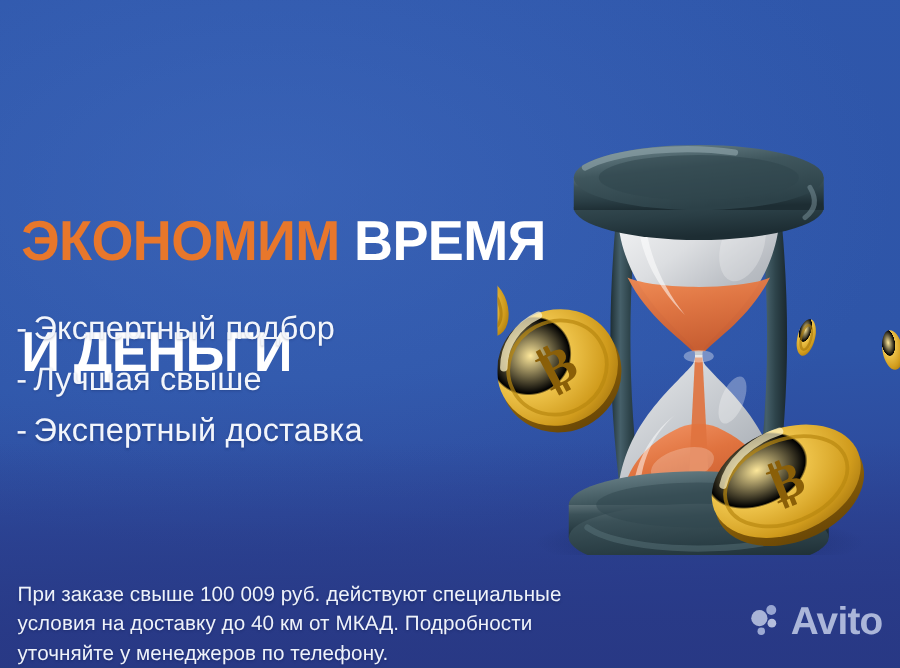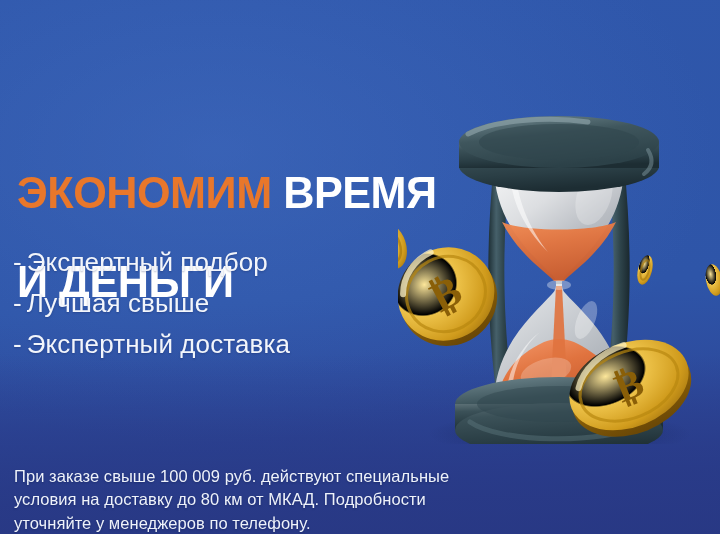--- a/index.html
+++ b/index.html
@@ -333,18 +333,27 @@
     <li class="bullet">
       <span class="dash">-</span><span>Лучшая свыше</span>
     </li>
     <li class="bullet">
       <span class="dash">-</span><span>Экспертный доставка</span>
     </li>
   </ul>
 
   <p class="fineprint">
     <span class="fp-line">При заказе свыше 100 009 руб. действуют специальные</span>
-    <span class="fp-line">условия на доставку до 80 км от МКАД. Подробности</span>
+    <span class="fp-line">условия на доставку до 40 км от МКАД. Подробности</span>
     <span class="fp-line">уточняйте у менеджеров по телефону.</span>
   </p>
 
+  <div class="avito">
+    <span class="avito-mark">
+      <i class="d1"></i>
+        <i class="d2"></i>
+        <i class="d3"></i>
+        <i class="d4"></i>
+    </span>
+    <span class="avito-word">Avito</span>
+  </div>
 
 </div>
 
 </body></html>

